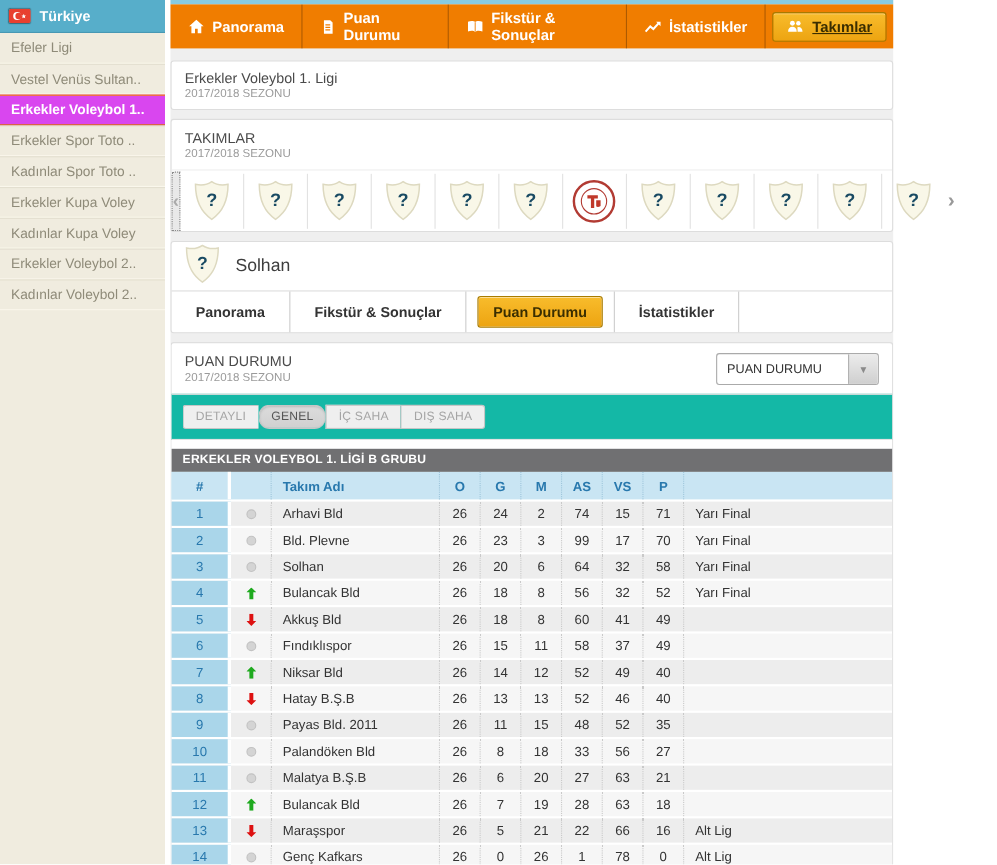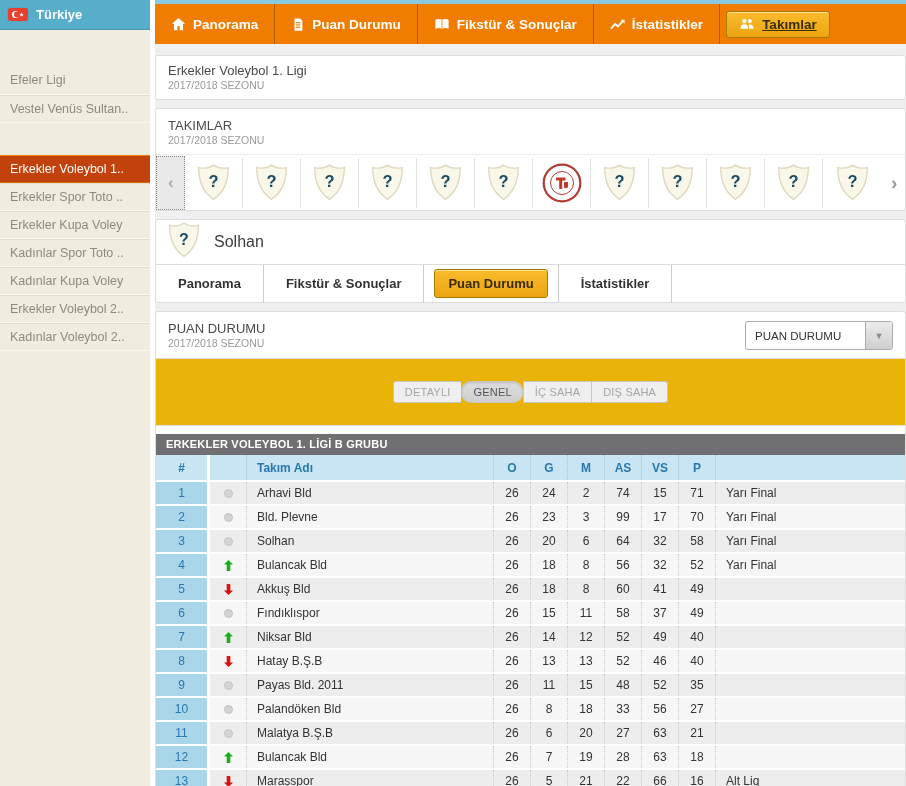--- a/index.html
+++ b/index.html
@@ -6,25 +6,25 @@
   html,body { font-family:"Liberation Sans", sans-serif; background:#fff; }
   .page { position:relative; width:906px; height:786px; overflow:hidden; background:#fff; }
 
   
   .sidebar { position:absolute; left:0; top:0; width:150px; height:786px; background:#f0ecdf; }
   .sidebar-header { height:30px; background:#57aeca; color:#fff; font-size:13px; font-weight:bold;
     display:flex; align-items:center; gap:8px; padding:0 8px; border-bottom:1px solid #4798b4; }
   .sidebar-header svg { flex:0 0 auto; display:block; border-radius:2px; box-shadow:0 0 1px rgba(0,0,0,.4); }
   .sidebar-item { height:28px; line-height:27px; padding:0 10px; font-size:12.5px; color:#8f8b79;
     border-bottom:1px solid #faf7ec; border-top:1px solid #e3dfd0; cursor:pointer; white-space:nowrap; overflow:hidden; }
-  .sidebar-item:first-child { border-top:none;margin-top:37px; }
-  .sidebar-item.active { background:#c2410c; color:#fff; font-weight:normal; border-top-color:#f57f00; border-bottom-color:#d96f00;margin-top:32px; }
+  .sidebar-item:first-child { border-top:none; }
+  .sidebar-item.active { background:#d946ef; color:#fff; font-weight:bold; border-top-color:#f57f00; border-bottom-color:#d96f00; }
 
   
-  .main { position:absolute; left:155px; top:0; width:751px; height:786px; background:#efefef; }
+  .main { position:absolute; left:155px; top:0; width:657px; height:786px; background:#efefef; }
   .topline { height:4px; background:#87cbe2; }
 
   .topnav { height:40px; background:#f07d00; display:flex; align-items:stretch; }
   .nav-tab { display:flex; align-items:center; gap:7px; padding:0 16px; color:#fff; font-size:13.5px;
     font-weight:bold; border-right:1px solid rgba(0,0,0,0.28); cursor:pointer; }
   .nav-tab svg { display:block; }
   .nav-tab.active { border-right:none; padding:0 6px; }
   .nav-tab.active .goldbtn { background:linear-gradient(#f8bc2c,#eda411); border:1px solid #a87b00;
     border-radius:3px; padding:5px 12px; color:#3a2e00; display:flex; align-items:center; gap:7px;
     box-shadow:inset 0 1px 0 rgba(255,255,255,.5);text-decoration:underline; }
@@ -58,22 +58,22 @@
     border-radius:3px; padding:6px 13px; color:#3a2e00; box-shadow:inset 0 1px 0 rgba(255,255,255,.5); }
 
   
   .standings { padding:0; margin-bottom:0; border-bottom:none; border-radius:3px 3px 0 0; }
   .st-head { display:flex; justify-content:space-between; align-items:flex-start; padding:9px 12px 8px; }
   .select { display:flex; width:148px; height:29px; border:1px solid #aaa; border-radius:3px;
     background:#fff; overflow:hidden; cursor:pointer; }
   .select .val { flex:1; font-size:11.5px; color:#333; display:flex; align-items:center; padding-left:9px; }
   .select .arr { width:27px; background:linear-gradient(#ececec,#cfcfcf); border-left:1px solid #aaa;
     color:#8a8a8a; font-size:9px; display:flex; align-items:center; justify-content:center; }
-  .filterbar { background:#eab308; border-top:1px solid #ddd; border-bottom:1px solid #e3e3e3;
-    padding:22px 10px; display:flex; justify-content:center; }
+  .filterbar { background:#14b8a6; border-top:1px solid #ddd; border-bottom:1px solid #e3e3e3;
+    padding:9px 10px; display:flex; justify-content:flex-start; }
   .fbtn { font-size:11px; padding:4px 11px; border:1px solid #c6c6c6; border-right:none;
     background:#efefef; color:#a5a5a5; cursor:pointer; letter-spacing:.2px; }
   .fbtn:first-child { border-radius:3px 0 0 3px; }
   .fbtn:last-child { border-right:1px solid #c6c6c6; border-radius:0 3px 3px 0; }
   .fbtn.active { background:linear-gradient(#dcdcdc,#d0d0d0); color:#555; box-shadow:inset 0 1px 2px rgba(0,0,0,.15);border-radius:10px; }
 
   .tblwrap { padding:8px 0 0 0; background:#fff; }
   .group-bar { height:21px; line-height:21px; background:#707072; color:#fff; font-size:11px;
     font-weight:bold; padding-left:10px; letter-spacing:.2px; }
   .t-row { display:flex; height:22px; margin-top:2px; background:#ededed; font-size:12px; color:#333; }
@@ -103,22 +103,22 @@
         <circle cx="8.9" cy="6.5" r="2.9" fill="#e8402f"></circle>
         <polygon points="13.6,4.6 14.2,6 15.7,6.1 14.6,7.1 14.9,8.6 13.6,7.8 12.3,8.6 12.6,7.1 11.5,6.1 13,6" fill="#fff"></polygon>
       </svg>
       <span>Türkiye</span>
     </div>
     <div id="sidebar-list">
         <div class="sidebar-item">Efeler Ligi</div>
         <div class="sidebar-item">Vestel Venüs Sultan..</div>
         <div class="sidebar-item active">Erkekler Voleybol 1..</div>
         <div class="sidebar-item">Erkekler Spor Toto ..</div>
+        <div class="sidebar-item">Kadınlar Spor Toto ..</div>
         <div class="sidebar-item">Erkekler Kupa Voley</div>
-        <div class="sidebar-item">Kadınlar Spor Toto ..</div>
         <div class="sidebar-item">Kadınlar Kupa Voley</div>
         <div class="sidebar-item">Erkekler Voleybol 2..</div>
         <div class="sidebar-item">Kadınlar Voleybol 2..</div>
       </div>
   </aside>
 
   <div class="main">
     <div class="topline"></div>
 
     <nav class="topnav" id="topnav">

